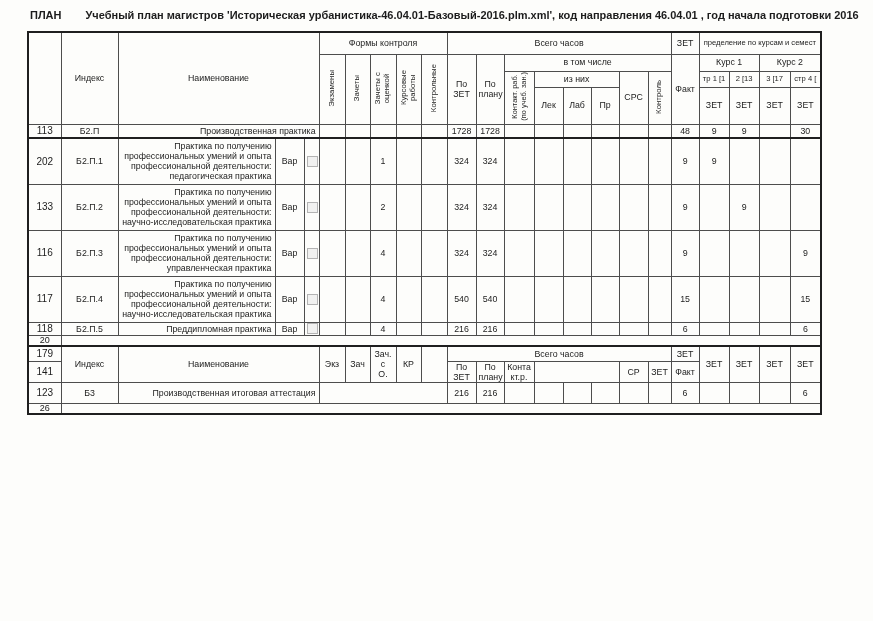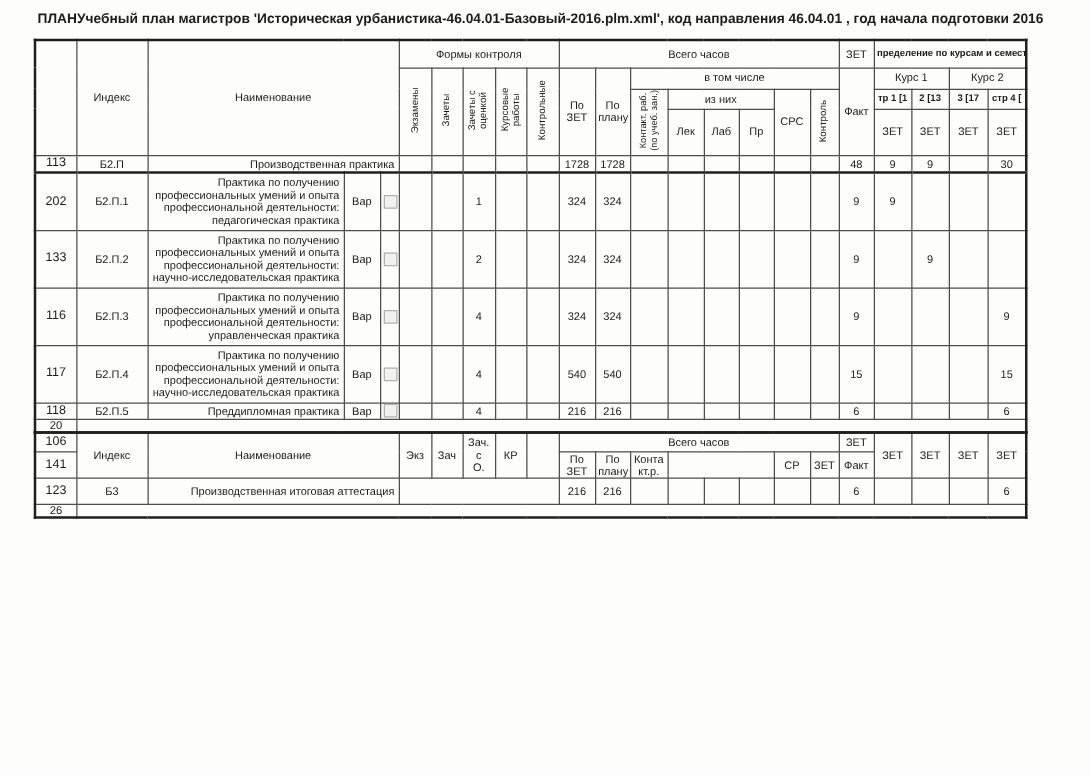--- a/index.html
+++ b/index.html
@@ -1,28 +1,28 @@
 <!DOCTYPE html>
 <html><head>
 <meta charset="utf-8">
 <style>
   html,body{margin:0;padding:0;}
   body{width:873px;height:621px;background:#ffffff;font-family:"Liberation Sans",sans-serif;color:#1c1c1c;}
   .page{position:relative;width:873px;height:621px;background:#fdfdfb;overflow:hidden;}
   .title{position:absolute;left:30px;top:9px;font-size:11px;font-weight:bold;white-space:nowrap;}
-  .title .plan-word{}
+  .title .plan-word{margin-right:24px;}
   table{border-collapse:collapse;table-layout:fixed;}
   .t1{position:absolute;left:27px;top:31px;width:795px;border:2px solid #1f1f1f;}
   .t2{position:absolute;left:27px;top:345px;width:795px;border:2px solid #1f1f1f;}
   td,th{border:1px solid #4d4d4d;padding:0 2px;font-size:8.8px;font-weight:normal;overflow:hidden;vertical-align:middle;text-align:center;line-height:1.15;}
   .name{text-align:right;padding:1px 3px;}
   .num{font-size:10px;}
   .pl{white-space:pre-line;}
   .nw{white-space:nowrap;}
-  .sm{font-size:7.6px;font-weight:bold;}
+  .sm{font-size:7.6px;}
   .vcell{padding:0;}
   .vert{display:inline-block;writing-mode:vertical-rl;transform:rotate(180deg);white-space:pre-line;font-size:7.8px;line-height:1.15;max-height:66px;overflow:hidden;}
   .vert2{max-height:50px;font-size:7.4px;}
   .hA{height:22px;}.hB{height:17px;}.hC{height:16px;}.hD{height:37px;}
   .r-sec{height:14px;}.r-tall{height:46px;}.r-last{height:13px;}
   .r-sliver{height:6px;}
   .r-sliver td{height:6px;padding:0 2px;line-height:9px;font-size:9px;overflow:hidden;vertical-align:top;text-align:center;margin-left:40px;}
   .hA2{height:15px;}.hB2{height:21px;}.r-data2{height:21px;}
   .thickb{border-bottom:2px solid #1f1f1f;}
   .checkbox{display:inline-block;width:9px;height:9px;border:1px solid #b3b3b3;background:#f1f1f0;vertical-align:middle;}
@@ -290,21 +290,21 @@
         <col style="width:29px">
         <col style="width:23px">
         <col style="width:28px">
       <col style="width:30px">
         <col style="width:30px">
         <col style="width:31px">
         <col style="width:31px">
     </colgroup>
     <tbody>
         <tr class="hA2">
-      <td class="num">106</td>
+      <td class="num">179</td>
       <td rowspan="2">Индекс</td>
       <td rowspan="2">Наименование</td>
       <td rowspan="2">Экз</td>
       <td rowspan="2">Зач</td>
       <td rowspan="2" class="pl">Зач. с
 О.</td>
       <td rowspan="2">КР</td>
       <td rowspan="2"></td>
       <td colspan="8">Всего часов</td>
       <td>ЗЕТ</td>

